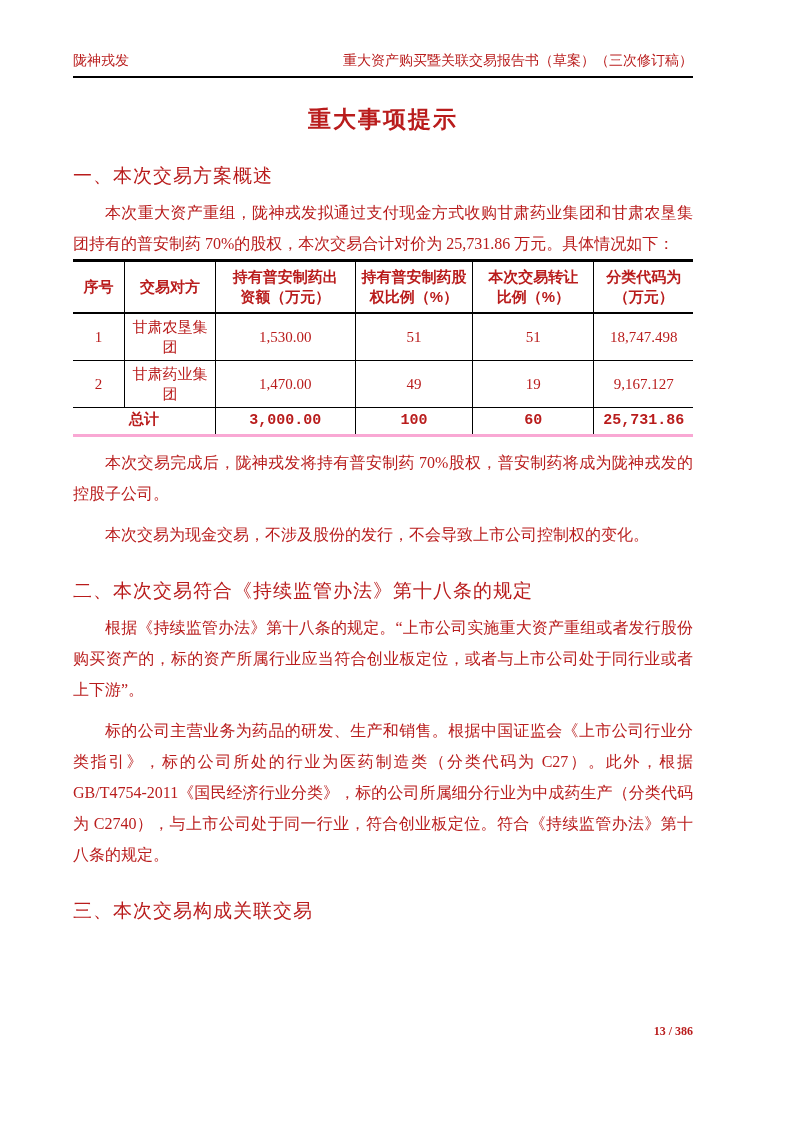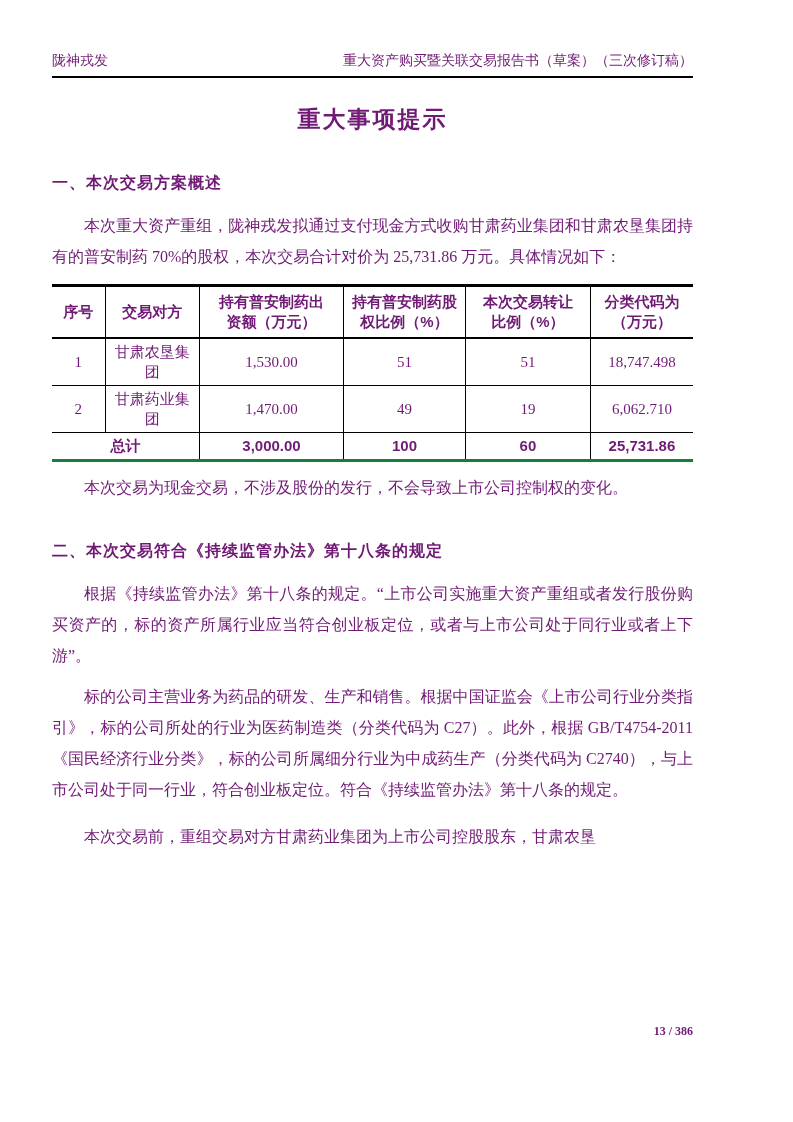--- a/index.html
+++ b/index.html
@@ -3,23 +3,23 @@
 <meta charset="utf-8">
 <style>
   * { box-sizing: border-box; }
   html, body { margin: 0; padding: 0; background: #ffffff; }
   .page {
     position: relative;
     width: 793px;
     height: 1122px;
     margin: 0 auto;
     background: #ffffff;
-    color: #701a75;
+    color: #b91c1c;
     font-family: "Liberation Serif", "DejaVu Serif", serif;
-    padding: 52px 100px 0 52px;
+    padding: 52px 100px 0 73px;
     overflow: hidden;
   }
   .page-header {
     display: flex;
     justify-content: space-between;
     align-items: flex-end;
     font-size: 14px;
     padding-bottom: 6px;
     border-bottom: 2px solid #000;
   }
@@ -32,34 +32,33 @@
     letter-spacing: 2px;
   }
   .body-text {
     font-size: 16px;
     line-height: 31px;
     text-indent: 2em;
     text-align: justify;
     margin: 10px 0 0 0;
   }
   .intro { margin-top: 20px; }
-  .first-after-heading { margin-top: 16px; }
+  .first-after-heading { margin-top: 8px; }
   .section-heading {
     font-family: "Liberation Sans", "DejaVu Sans", sans-serif;
-    font-weight: bold;
-    font-size: 16px;
-    margin: 38px 0 0 0;
+    font-weight: normal;
+    font-size: 19px;
+    margin: 28px 0 0 0;
     letter-spacing: 1px;
   }
   table.deal-table {
     width: 100%;
     border-collapse: collapse;
-    margin-top: 12px;
     border-top: 3px solid #000;
-    border-bottom: 3px solid #15803d;
+    border-bottom: 3px solid #f9a8d4;
     table-layout: fixed;
   }
   .deal-table th {
     font-family: "Liberation Sans", "DejaVu Sans", sans-serif;
     font-weight: bold;
     font-size: 15px;
     line-height: 20px;
     padding: 5px 2px;
     border-bottom: 2px solid #000;
     white-space: pre-line;
@@ -70,21 +69,21 @@
     font-size: 15px;
     line-height: 20px;
     padding: 3px 2px;
     text-align: center;
     vertical-align: middle;
   }
   .deal-table th + th, .deal-table td + td { border-left: 1px solid #000; }
   .deal-table tr.data-row td { border-bottom: 1px solid #000; }
   .deal-table tr.data-row:last-of-type td { border-bottom: 2px solid #000; }
   .deal-table tr.total-row td {
-    font-family: Liberation Sans, sans-serif;
+    font-family: Liberation Mono, monospace;
     font-weight: bold;
   }
   .page-footer {
     position: absolute;
     top: 1024px;
     right: 100px;
     font-size: 12px;
     font-weight: bold;
     font-family: "Liberation Serif", "DejaVu Serif", serif;
   }
@@ -136,35 +135,36 @@
         <td>51</td>
         <td>51</td>
         <td>18,747.498</td>
       </tr>
       <tr class="data-row">
         <td>2</td>
         <td>甘肃药业集团</td>
         <td>1,470.00</td>
         <td>49</td>
         <td>19</td>
-        <td>6,062.710</td>
+        <td>9,167.127</td>
       </tr>
       <tr class="total-row">
         <td colspan="2">总计</td>
         <td>3,000.00</td>
         <td>100</td>
         <td>60</td>
         <td>25,731.86</td>
       </tr>
     </tbody>
   </table>
 
+  <p class="body-text">本次交易完成后，陇神戎发将持有普安制药 70%股权，普安制药将成为陇神戎发的控股子公司。</p>
   <p class="body-text">本次交易为现金交易，不涉及股份的发行，不会导致上市公司控制权的变化。</p>
 
   <h2 class="section-heading">二、本次交易符合《持续监管办法》第十八条的规定</h2>
   <p class="body-text first-after-heading">根据《持续监管办法》第十八条的规定。“上市公司实施重大资产重组或者发行股份购买资产的，标的资产所属行业应当符合创业板定位，或者与上市公司处于同行业或者上下游”。</p>
   <p class="body-text">标的公司主营业务为药品的研发、生产和销售。根据中国证监会《上市公司行业分类指引》，标的公司所处的行业为医药制造类（分类代码为 C27）。此外，根据 GB/T4754-2011《国民经济行业分类》，标的公司所属细分行业为中成药生产（分类代码为 C2740），与上市公司处于同一行业，符合创业板定位。符合《持续监管办法》第十八条的规定。</p>
 
-  <p class="body-text first-after-heading">本次交易前，重组交易对方甘肃药业集团为上市公司控股股东，甘肃农垦</p>
+  <h2 class="section-heading">三、本次交易构成关联交易</h2>
 
   <div class="page-footer">13 / 386</div>
 
 </div>
 
 </body></html>

